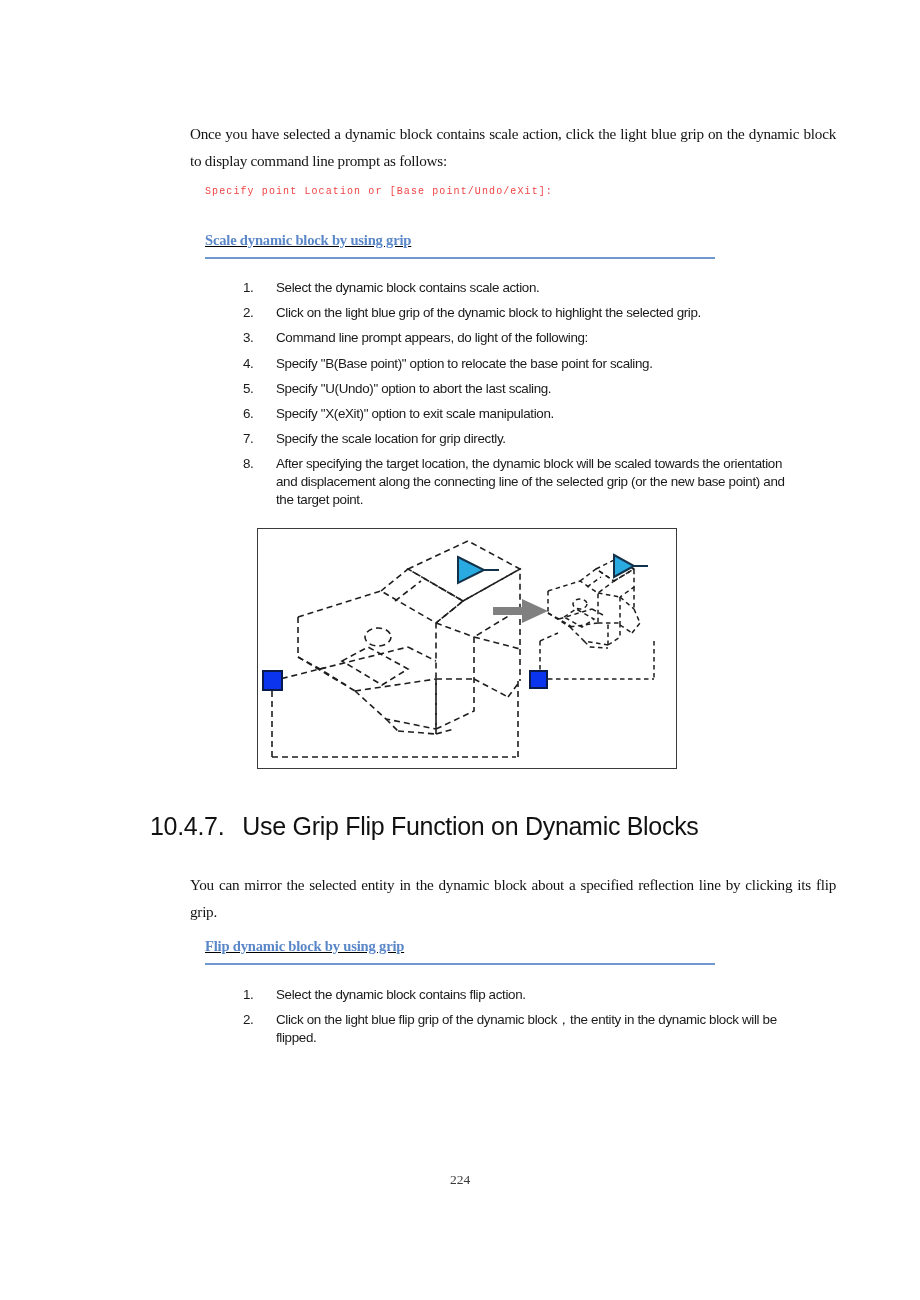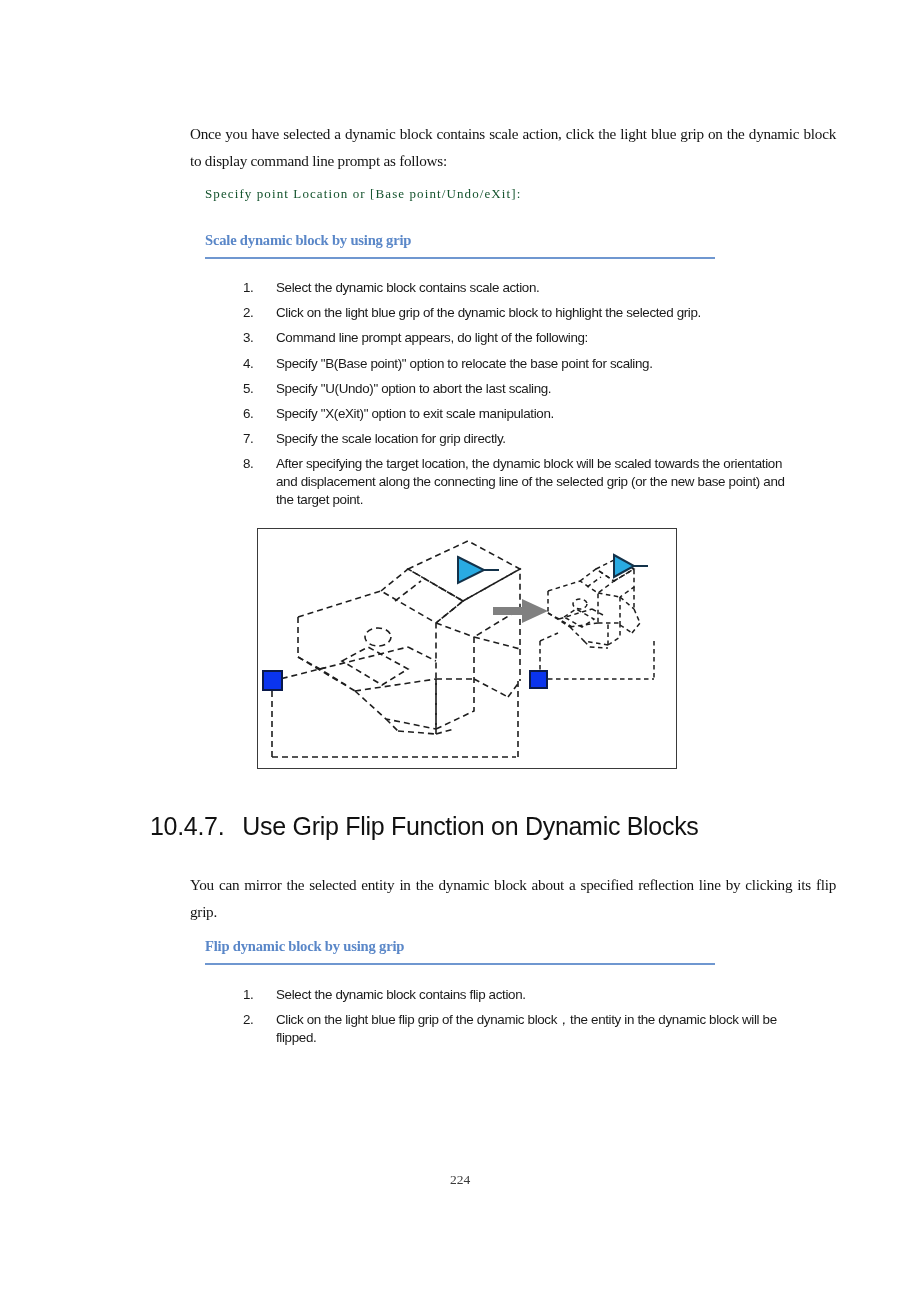--- a/index.html
+++ b/index.html
@@ -71,30 +71,31 @@
     left: 146px;
     top: 871px;
     width: 646px;
   }
 
   
   .code-line {
     position: absolute;
     left: 205px;
     top: 186px;
-    font-family: Liberation Serif, serif;
-    font-size: 13px;
+    font-family: Liberation Mono, monospace;
+    font-size: 10px;
     letter-spacing: 1.1px;
-    color: #14532d;
+    color: #ef4444;
     white-space: pre;
   }
 
   
   .subhead-wrap {
     position: absolute;
+    text-decoration: underline;
   }
   #scale-subhead-wrap { left: 205px; top: 231px; width: 510px; }
   #flip-subhead-wrap  { left: 205px; top: 937px; width: 510px; }
 
   .subhead-text {
     font-family: "Liberation Serif", serif;
     font-size: 14.6px;
     font-weight: 600;
     color: #5a87c8;
     letter-spacing: -0.2px;

